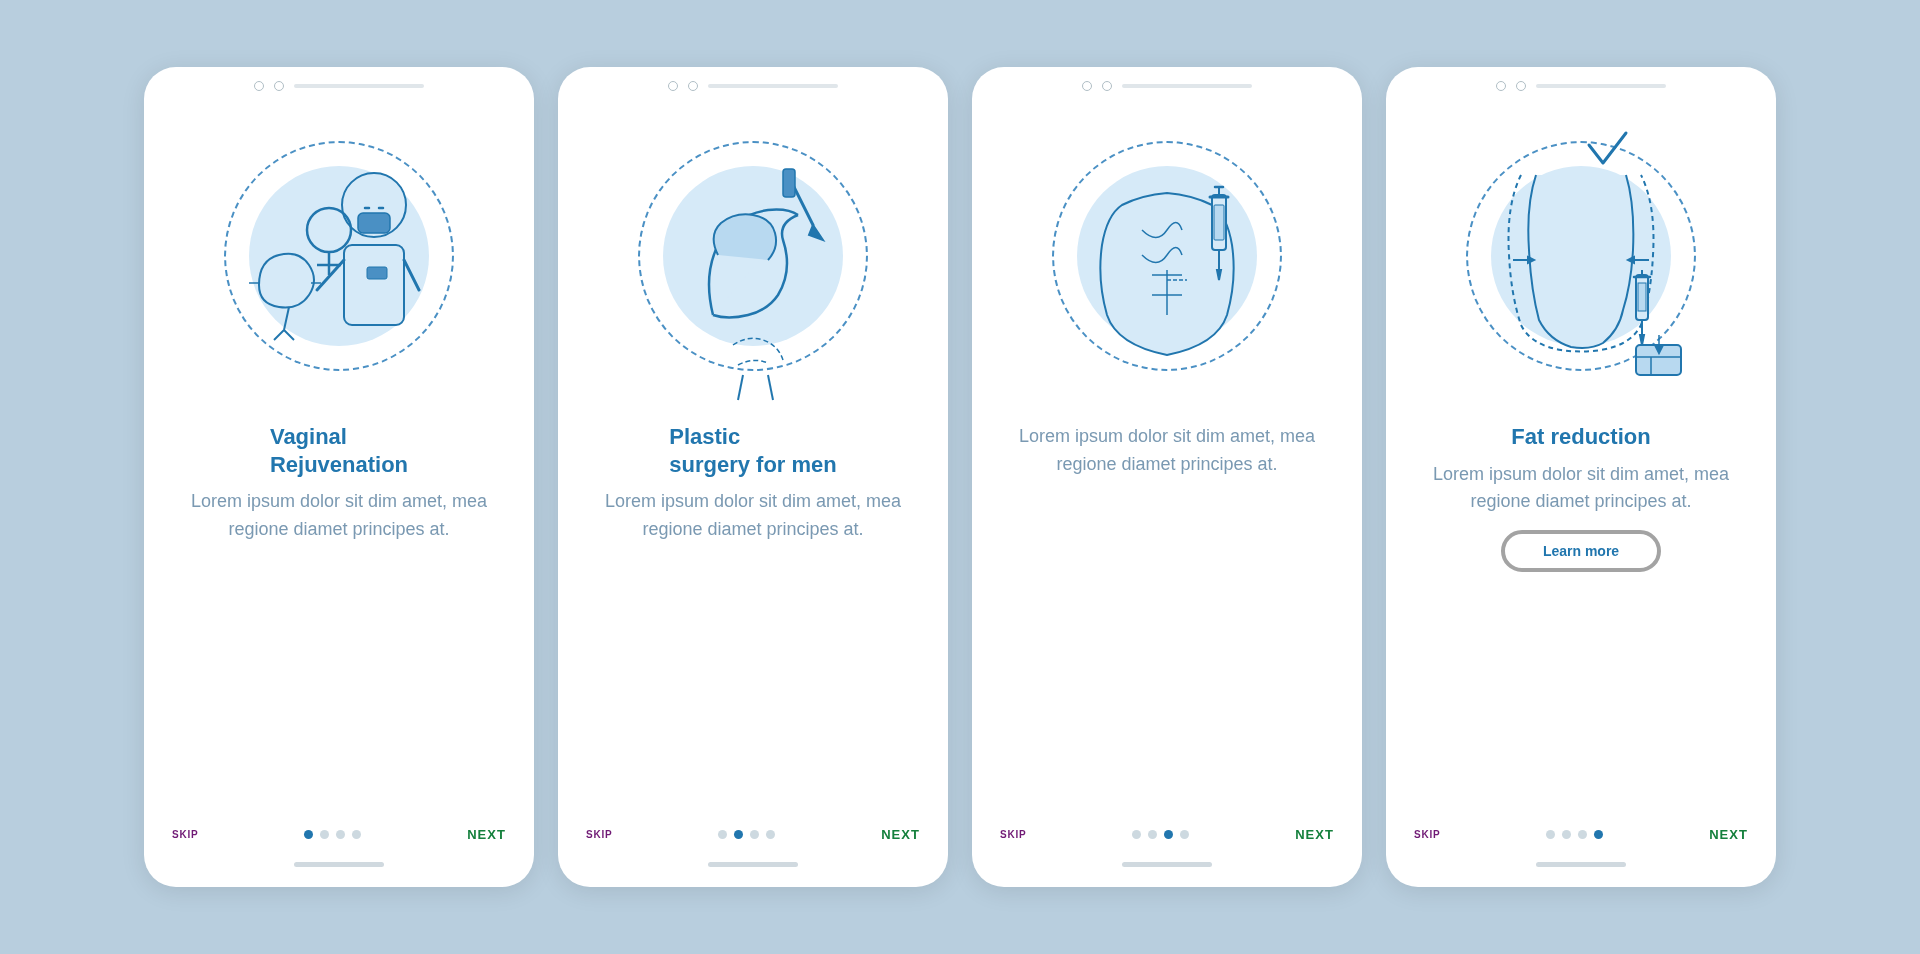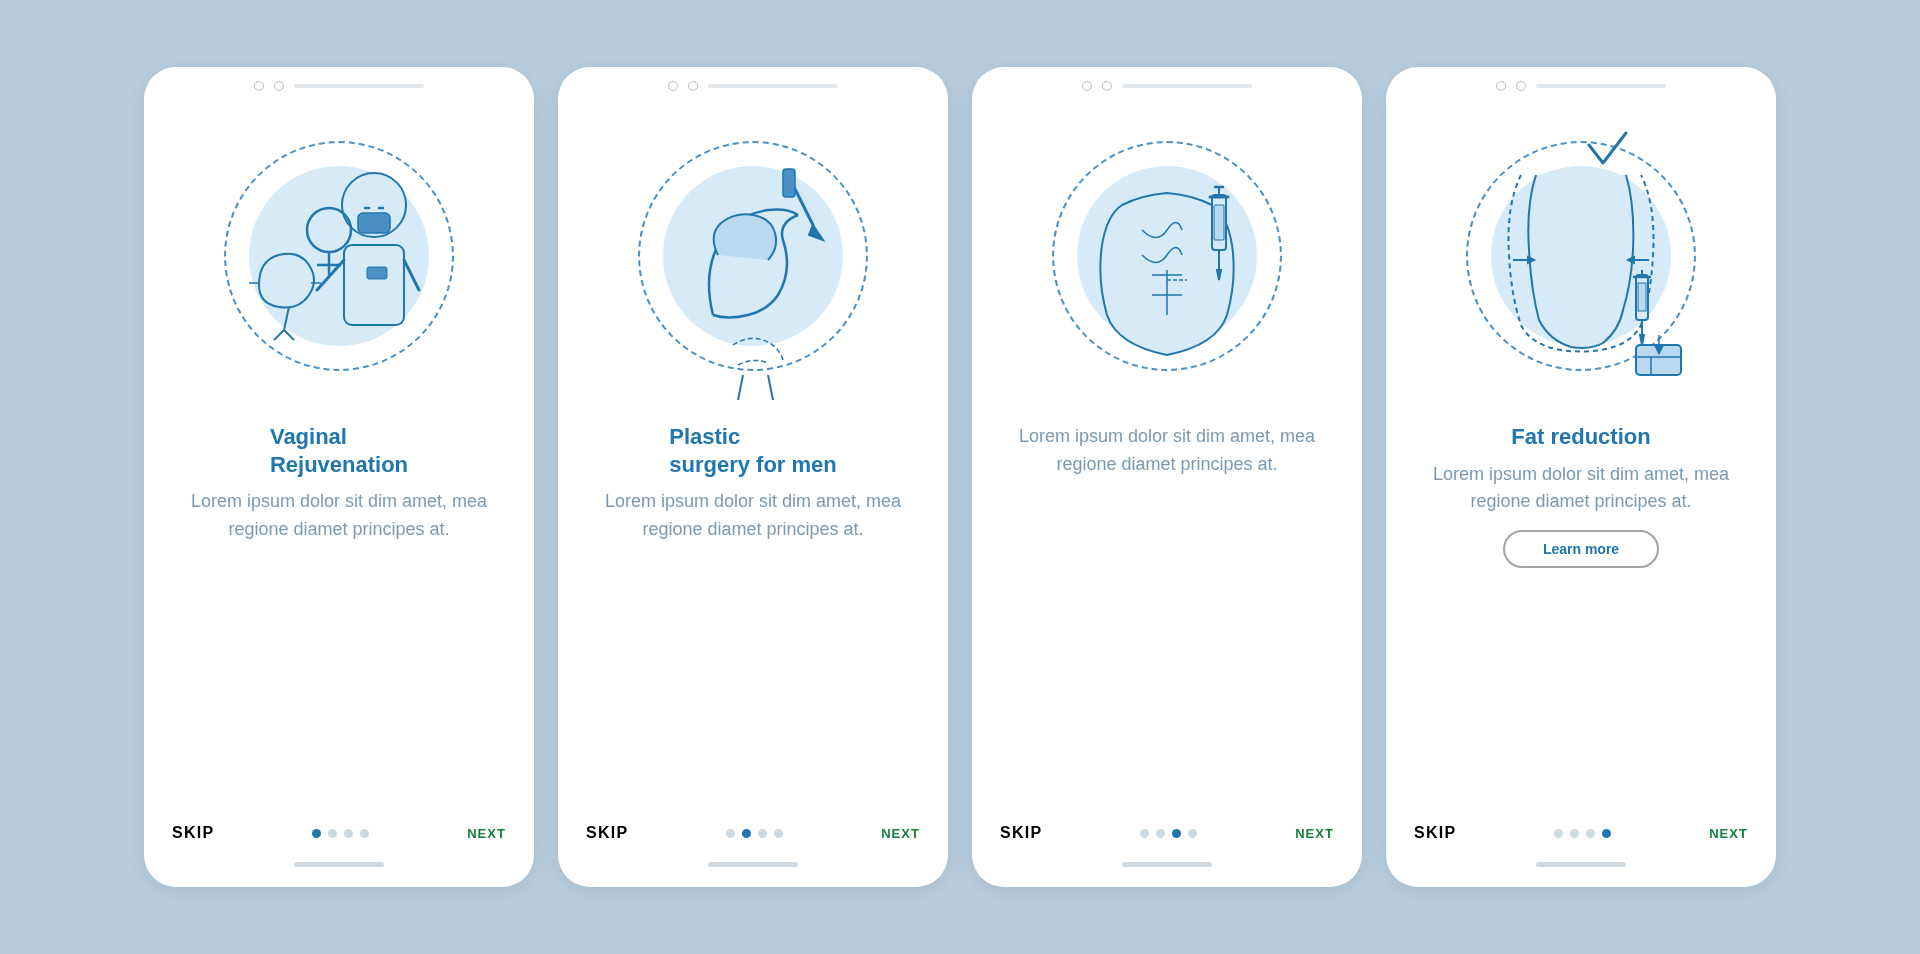--- a/index.html
+++ b/index.html
@@ -108,44 +108,44 @@
       line-height: 1.25;
     }
     .card-description {
       font-size: 18px;
       color: #7a99b2;
       text-align: center;
       line-height: 1.55;
       margin-bottom: 14px;
     }
     .learn-more-btn {
-      border: 2px solid #a3a3a3;
+      border: 4px solid #a3a3a3;
       background: transparent;
       color: #2176ae;
       border-radius: 24px;
       padding: 9px 38px;
       font-size: 14px;
       font-weight: 600;
       cursor: pointer;
       margin-bottom: 2px;
       display: inline-block;
     }
     
     .nav-bar {
       width: 100%;
       display: flex;
       align-items: center;
       justify-content: space-between;
       padding: 18px 28px 8px 28px;
       margin-top: auto;
     }
     .nav-skip {
-      font-size: 16px;
+      font-size: 10px;
       font-weight: 700;
-      color: #000000;
+      color: #701a75;
       letter-spacing: 0.08em;
       cursor: pointer;
     }
     .nav-next {
       font-size: 13px;
       font-weight: 700;
       color: #15803d;
       letter-spacing: 0.08em;
       cursor: pointer;
     }

